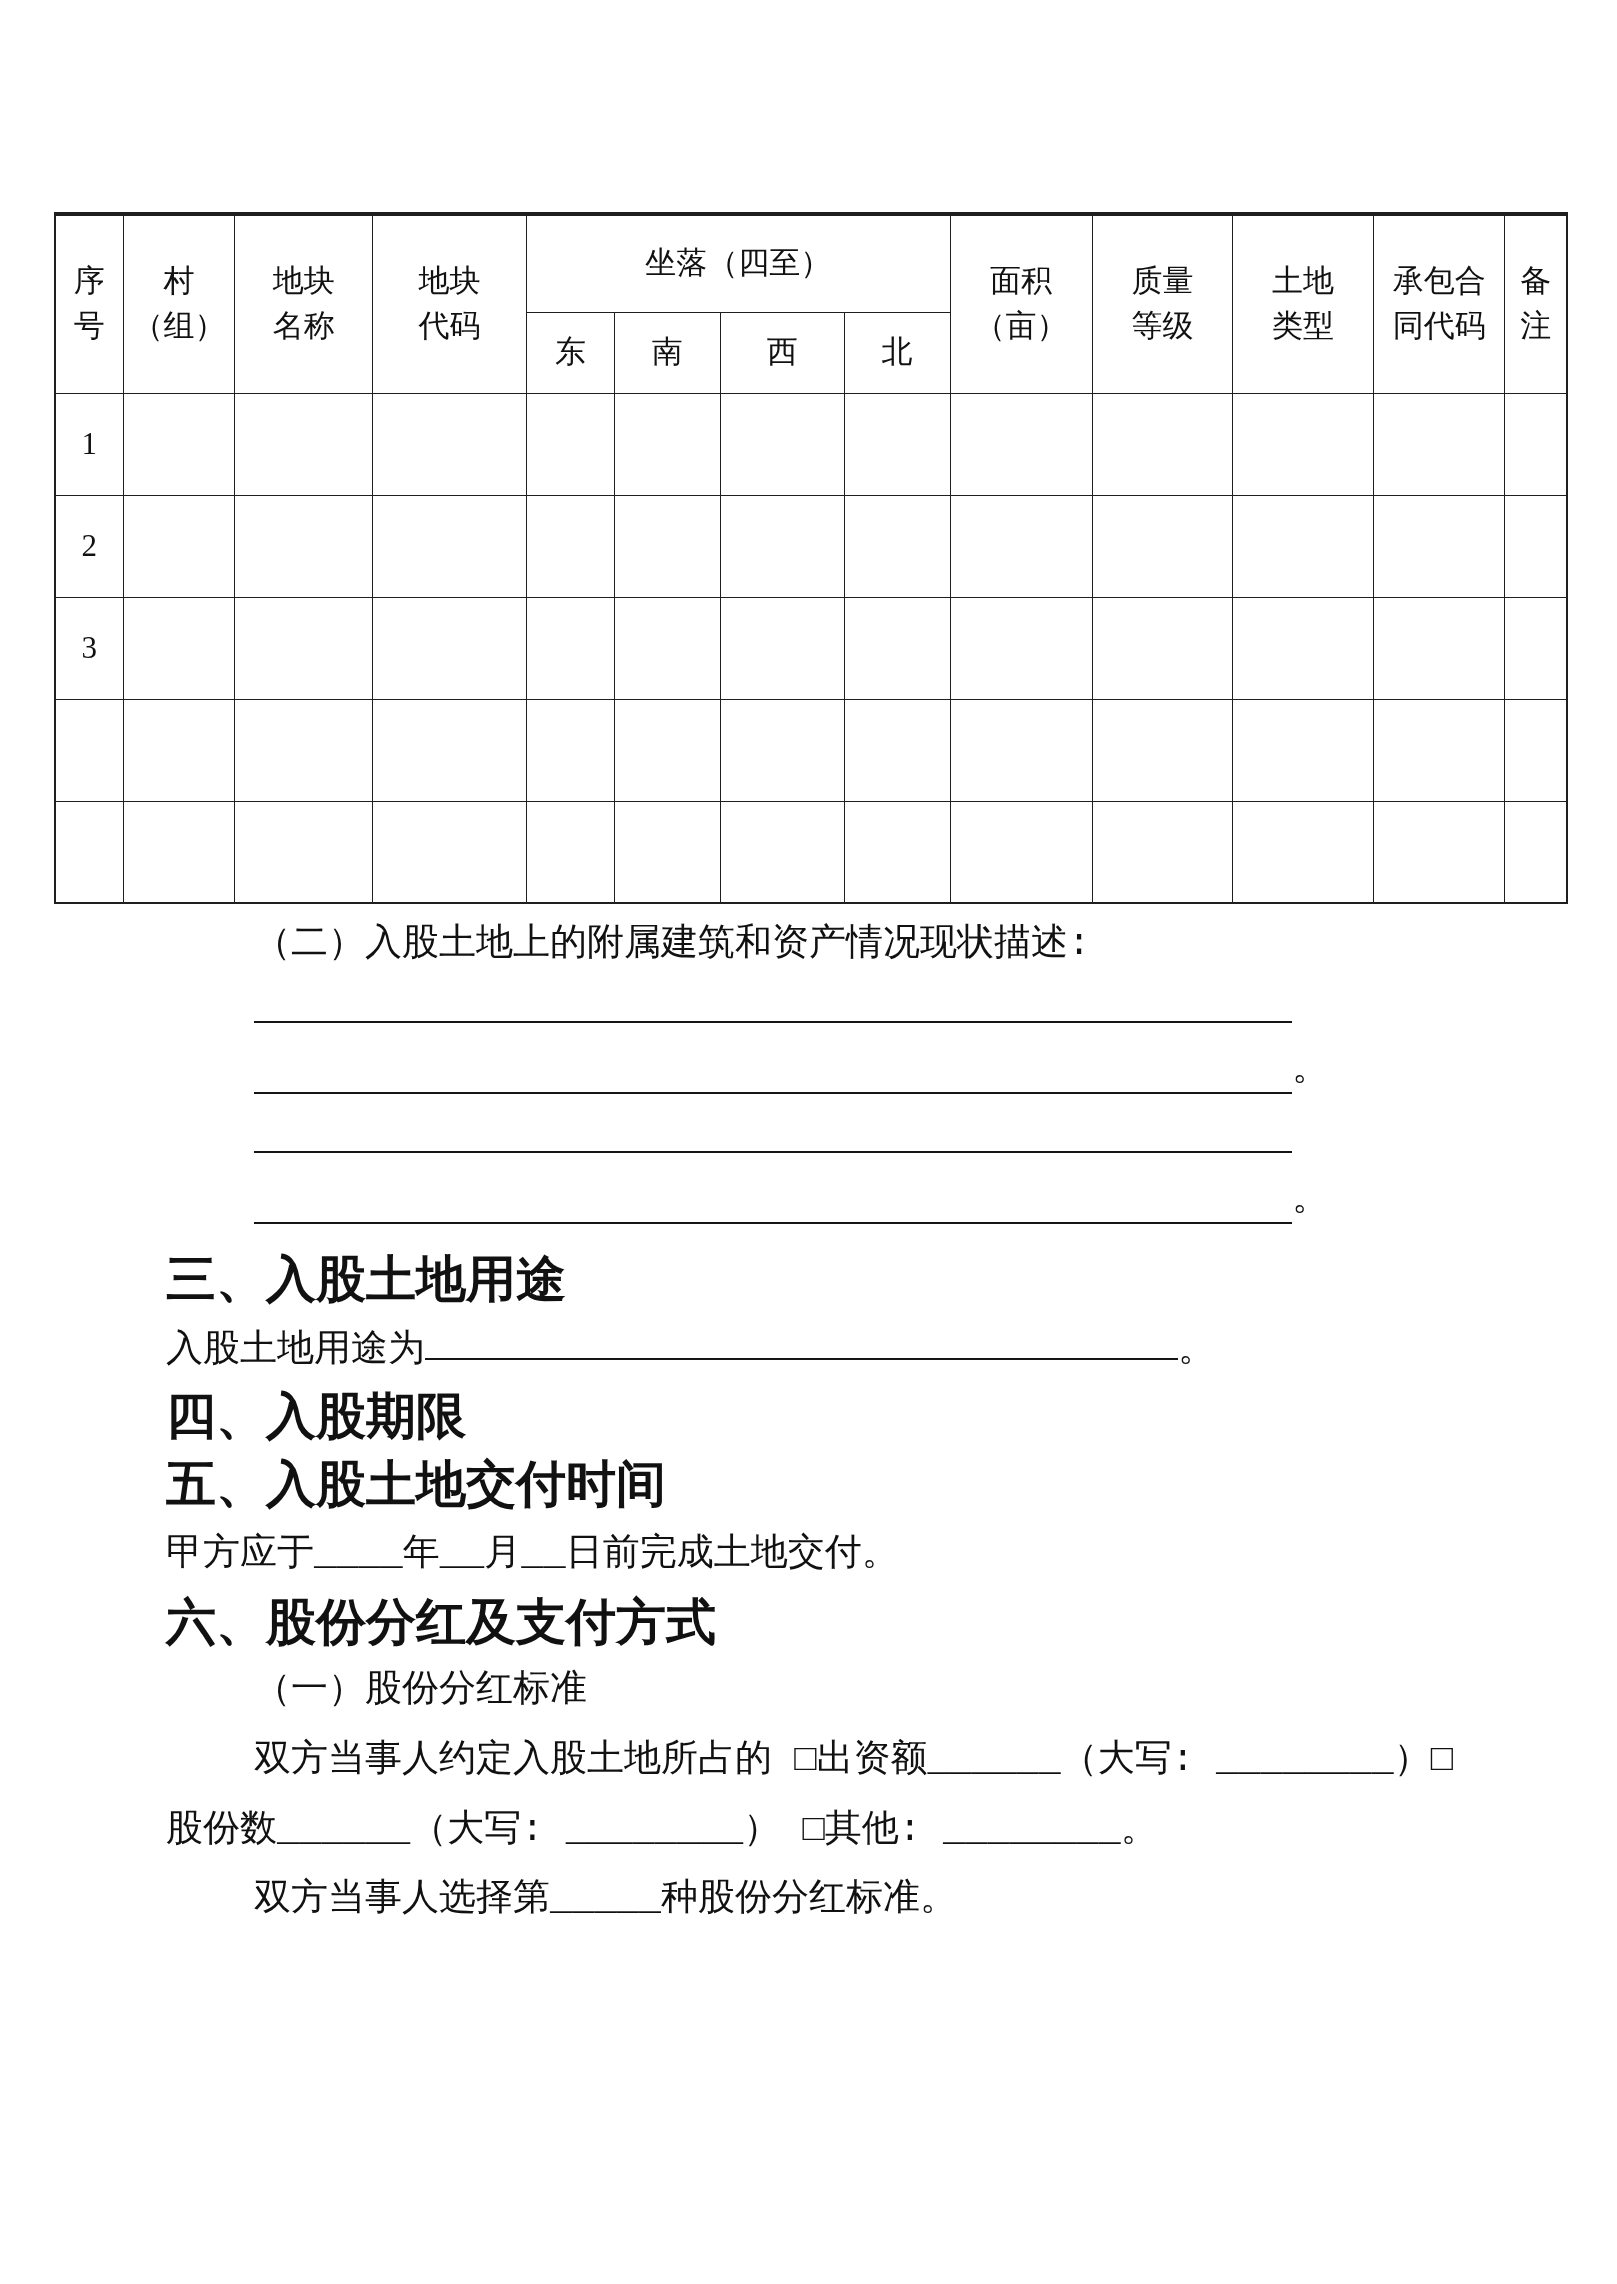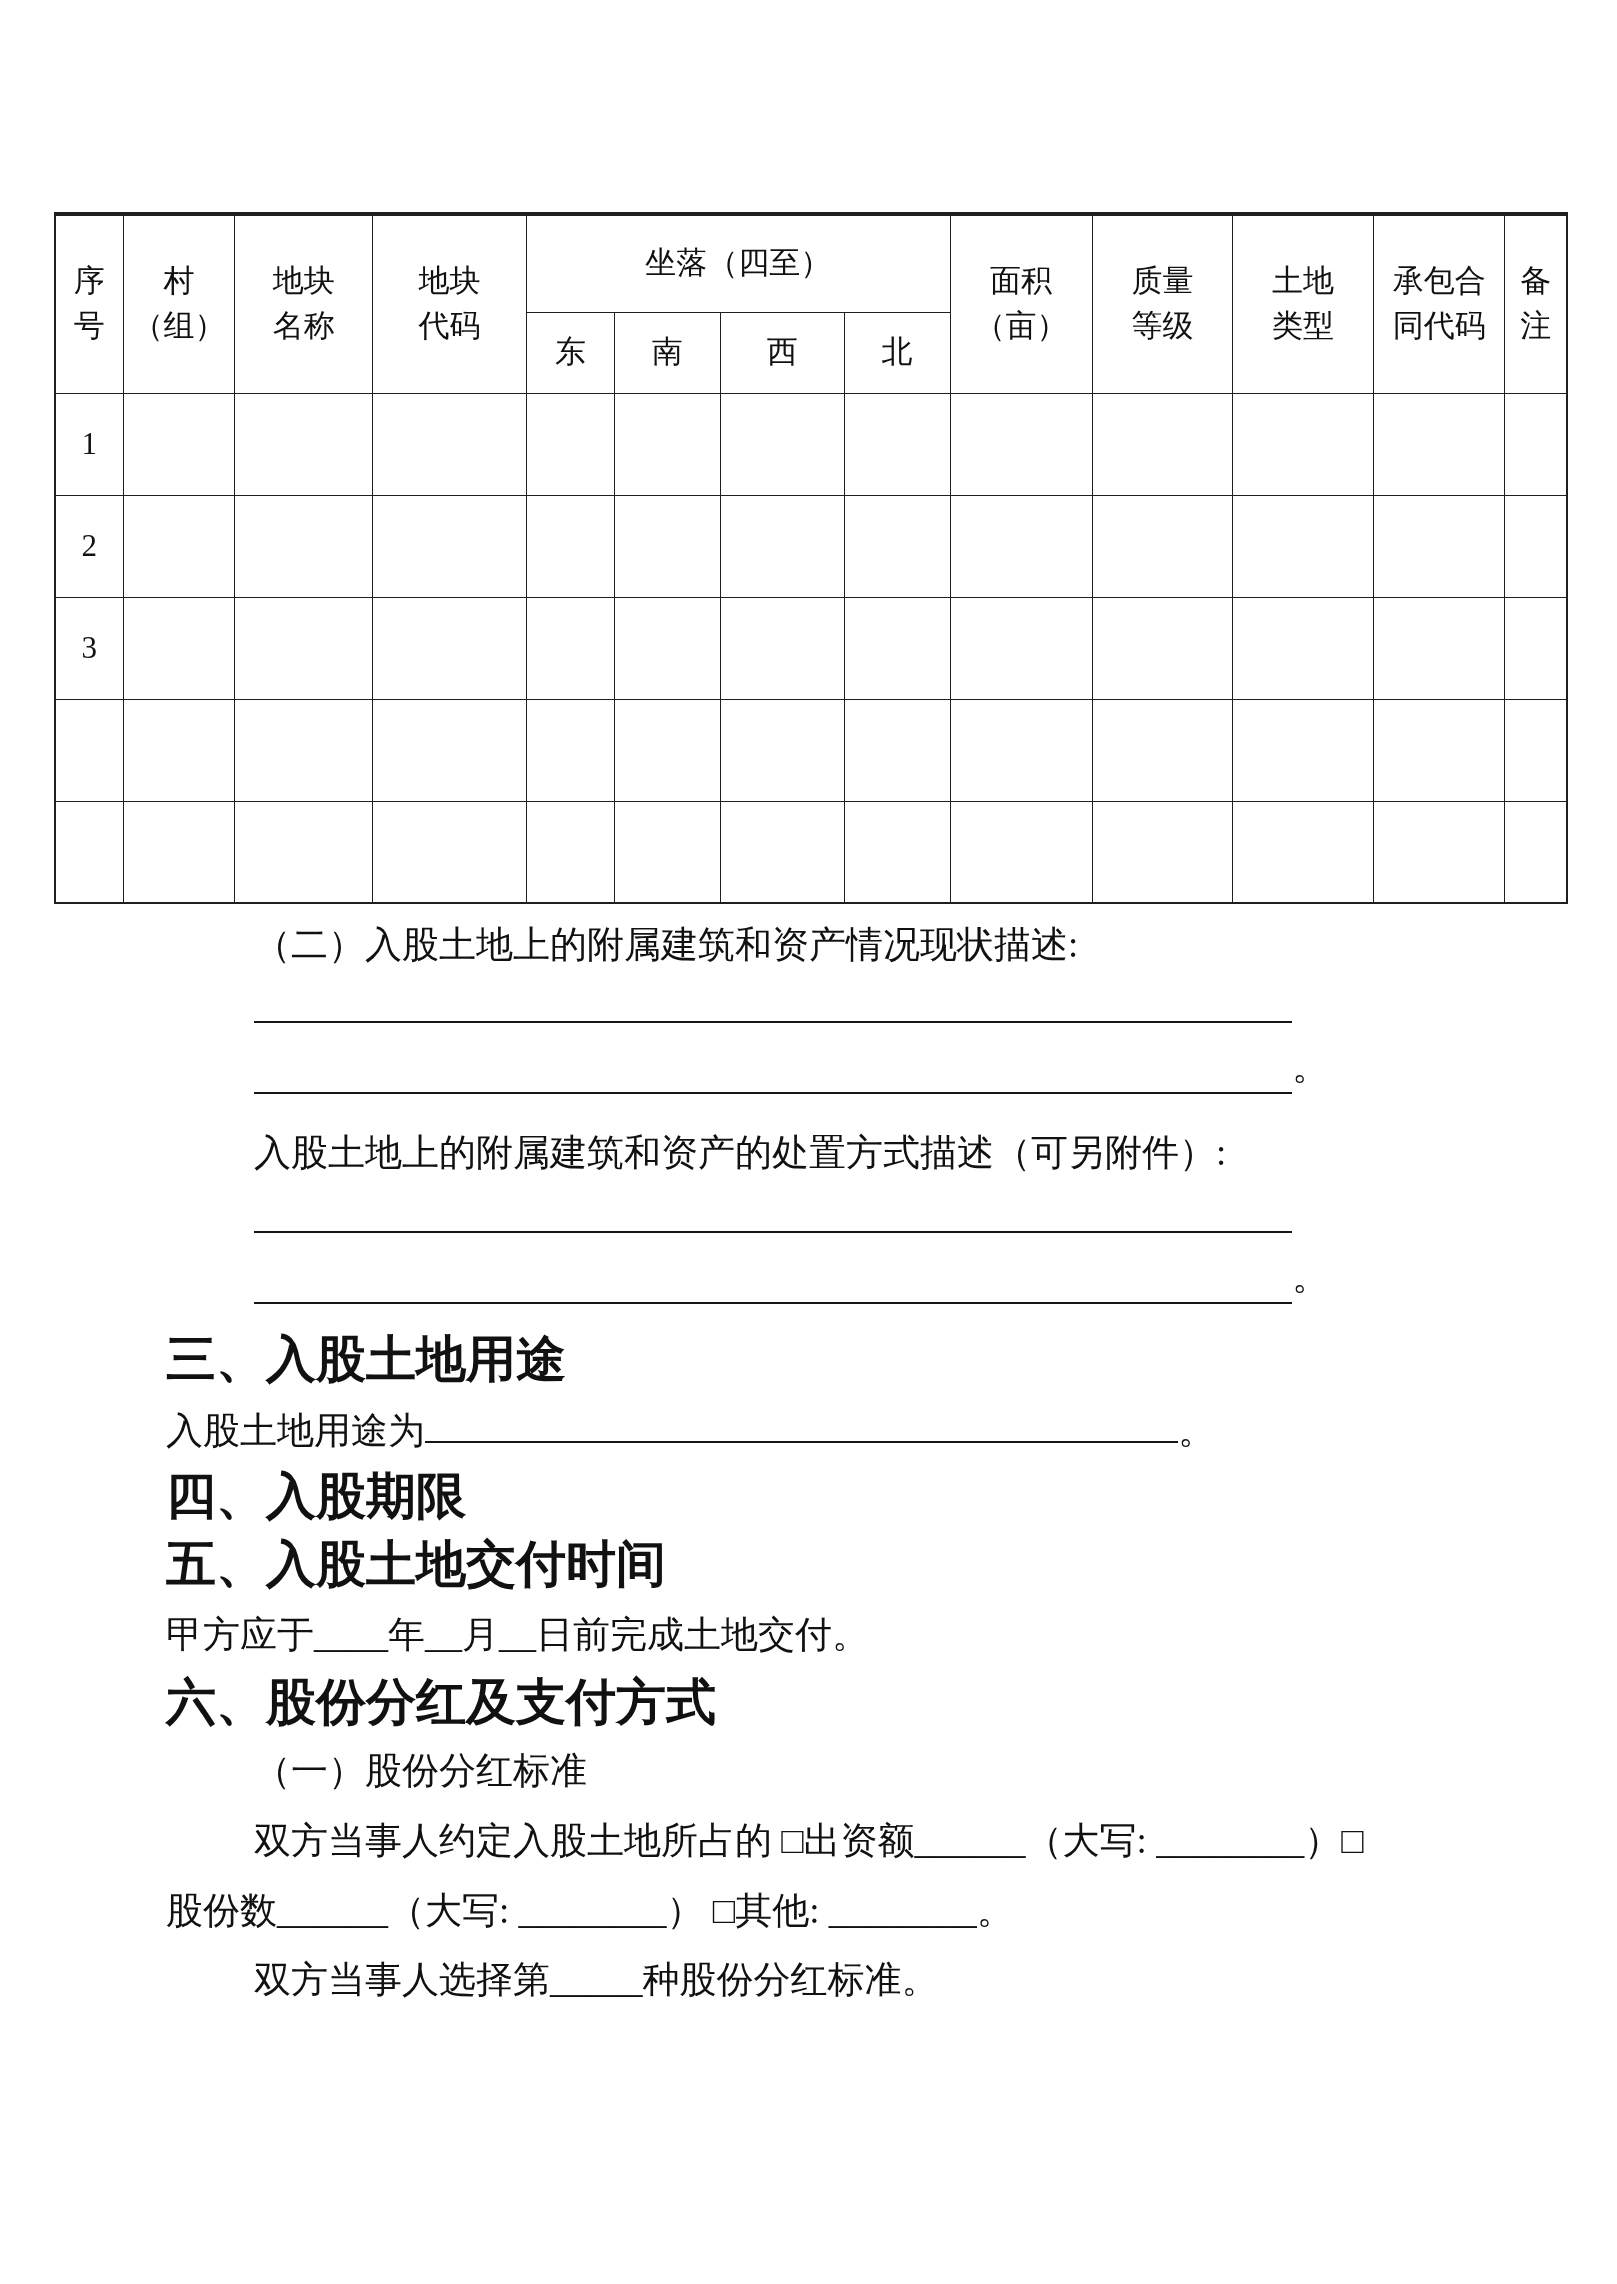--- a/index.html
+++ b/index.html
@@ -18,21 +18,21 @@
     border:1.4px solid #1f1f1f;text-align:center;vertical-align:middle;
     font-weight:normal;font-size:31px;line-height:1.45;padding:0;
     font-family:"Liberation Serif", serif;color:#111;
   }
   tr.hrow1{height:98px;}
   tr.hrow2{height:81px;}
   tbody tr{height:102px;}
   .hline{display:block;}
 
   
-  .para{font-size:37px;line-height:43px;margin:0;padding-left:112px;white-space:nowrap;}
+  .para{font-size:37px;line-height:43px;margin:0;padding-left:112px;white-space:nowrap;font-family:Liberation Mono, monospace;}
   .indent{padding-left:200px;}
   .heading{font-size:50px;font-weight:bold;font-family:"Liberation Sans", sans-serif;}
 
   
   .blankline{display:flex;align-items:flex-end;margin-left:200px;height:43px;}
   .rule{width:1038px;height:43px;border-bottom:2.7px solid #151515;}
   .endmark{font-size:37px;line-height:37px;position:relative;top:-9.5px;}
 
   
   .fill{display:inline-block;width:753px;height:4.1px;border-bottom:2.7px solid #151515;}
@@ -195,21 +195,20 @@
     <p class="para indent mt28">（二）入股土地上的附属建筑和资产情况现状描述:</p>
 
     <div class="blankline mt20">
       <span class="rule"></span>
     </div>
     <div class="blankline mt42">
       <span class="rule"></span>
       <span class="endmark">。</span>
     </div>
 
-    <p class="para indent mt54">入股土地上的附属建筑和资产的处置方式描述（可另附件）:</p>
 
     <div class="blankline mt24">
       <span class="rule"></span>
     </div>
     <div class="blankline mt41">
       <span class="rule"></span>
       <span class="endmark">。</span>
     </div>
 
     <p class="para heading mt50">三、入股土地用途</p>

